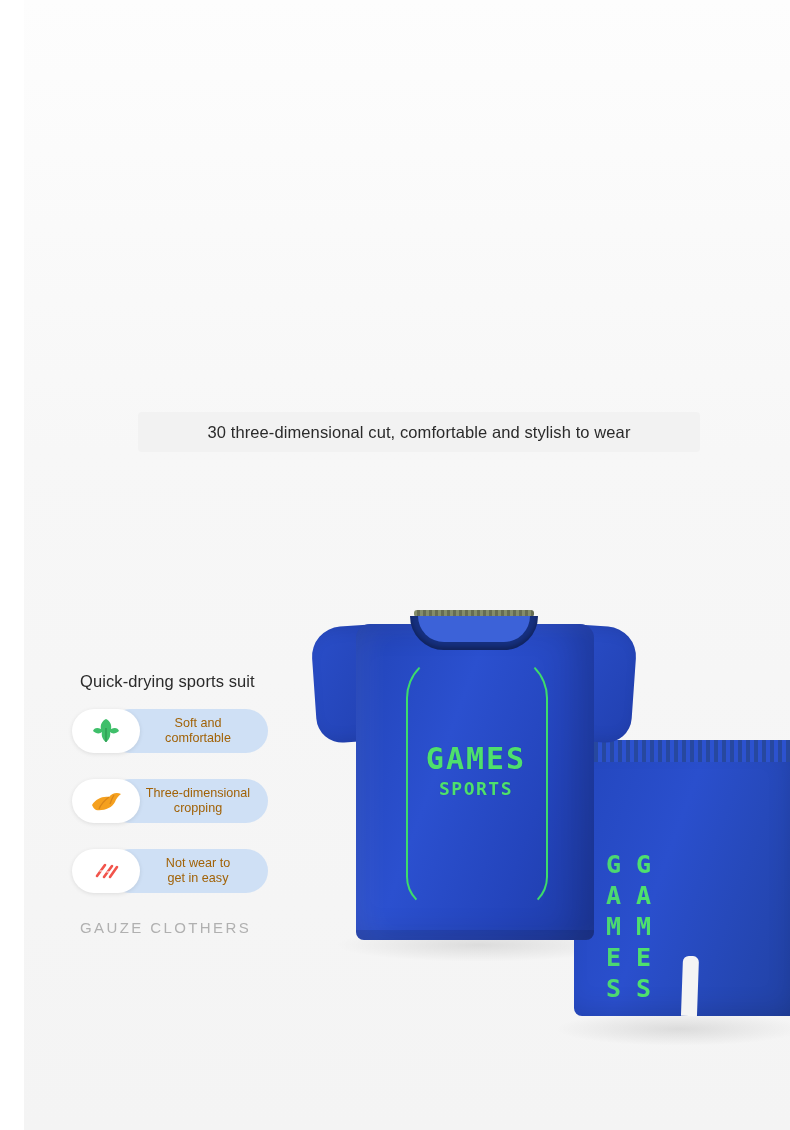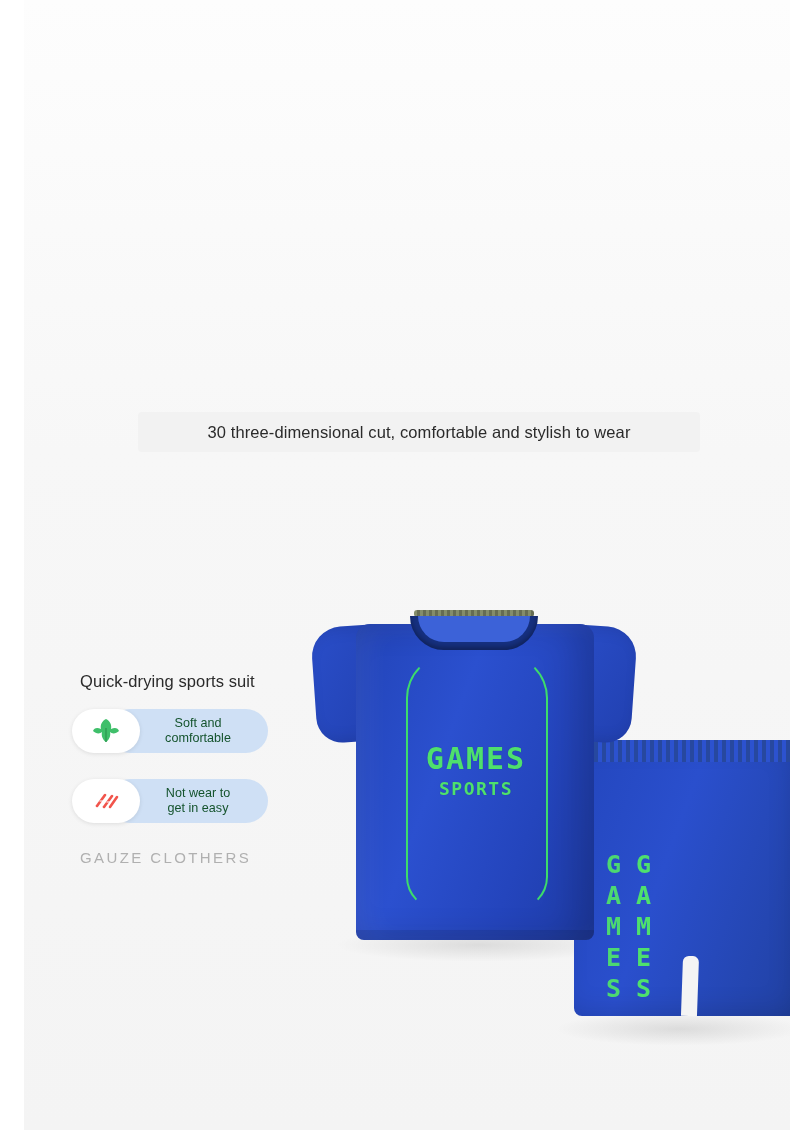--- a/index.html
+++ b/index.html
@@ -66,21 +66,21 @@
     left: 36px;
     top: 0;
     width: 160px;
     height: 44px;
     background: #cfe0f5;
     border-radius: 22px;
     display: flex;
     flex-direction: column;
     align-items: center;
     justify-content: center;
-    color: #14532d;
+    color: #a16207;
     font-size: 12.6px;
     line-height: 15px;
     text-align: center;
     box-sizing: border-box;
     padding-left: 26px;
     padding-right: 6px;
   }
   .badge {
     position: absolute;
     left: 0;
@@ -321,20 +321,35 @@
       <div class="badge">
         <span>
           <svg width="34" height="30" viewBox="0 0 34 30">
             <path d="M17 3 C13 5 11 9 12 13 C8 11 5 12 4 15 C7 18 11 18 13 16 C12 20 14 24 17 26 C20 24 22 20 21 16 C23 18 27 18 30 15 C29 12 26 11 22 13 C23 9 21 5 17 3 Z" fill="#3fbf6a"></path>
             <path d="M17 12 L17 26" stroke="#2e9b52" stroke-width="1.4" fill="none"></path>
           </svg>
         </span>
       </div>
     </div>
 
+    <div class="feature-row">
+      <div class="feature-pill">
+        <span>Three-dimensional</span>
+        <span>cropping</span>
+      </div>
+      <div class="badge">
+        <span>
+          <svg width="36" height="28" viewBox="0 0 36 28">
+            <path d="M4 18 C8 12 14 9 21 10 C24 6 29 5 33 7 C30 9 28 12 27 15 C24 21 16 24 8 23 C6 22 5 20 4 18 Z" fill="#f5a01e"></path>
+            <path d="M21 10 C17 13 13 17 11 22" stroke="#d9861a" stroke-width="1.3" fill="none"></path>
+            <path d="M26 8 C24 11 23 14 22 17" stroke="#d9861a" stroke-width="1.3" fill="none"></path>
+          </svg>
+        </span>
+      </div>
+    </div>
 
     <div class="feature-row">
       <div class="feature-pill">
         <span>Not wear to</span>
         <span>get in easy</span>
       </div>
       <div class="badge">
         <span>
           <svg width="32" height="26" viewBox="0 0 32 26">
             <g stroke="#f1544b" stroke-width="2.6" stroke-linecap="round">

